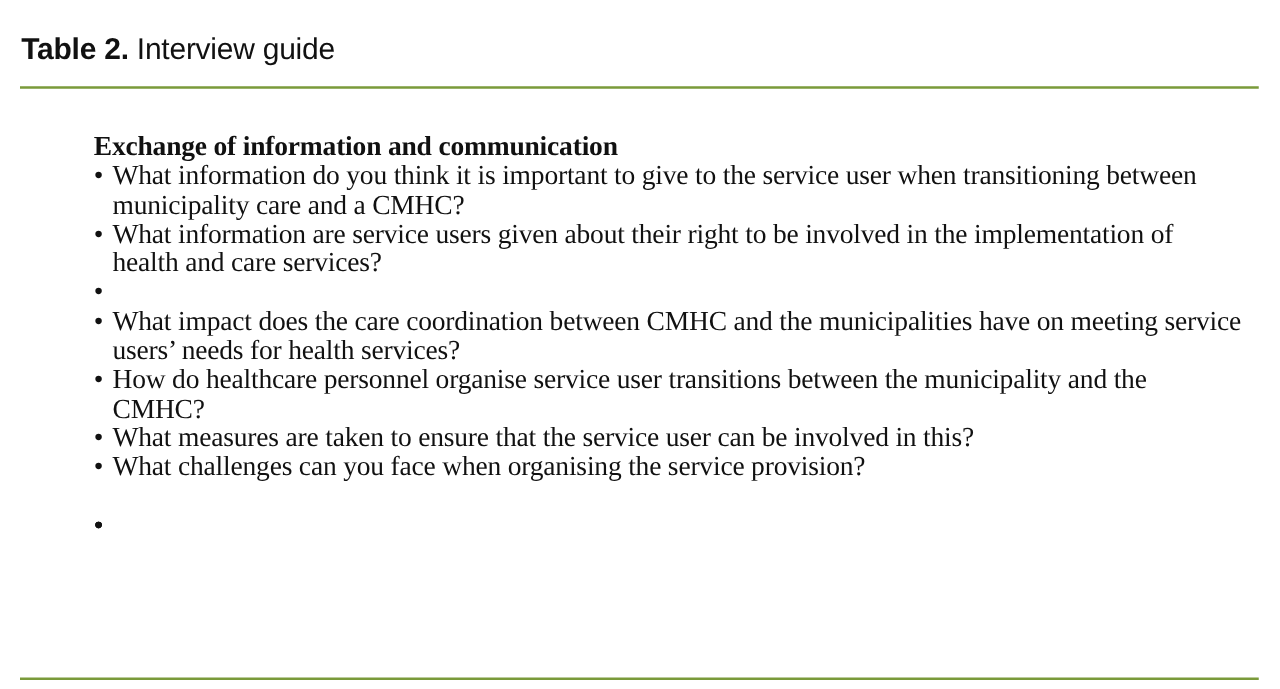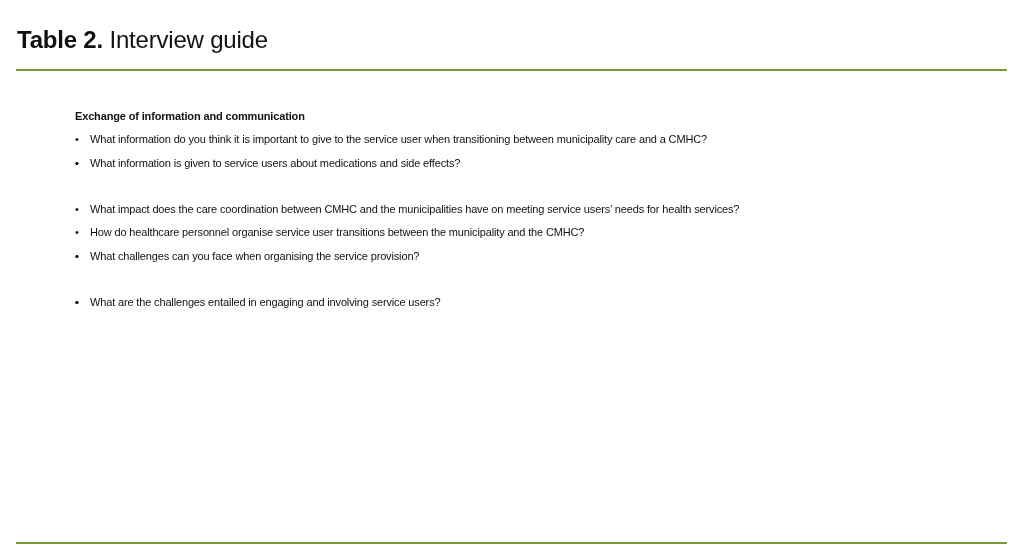--- a/index.html
+++ b/index.html
@@ -5,48 +5,48 @@
   html, body { margin: 0; padding: 0; background: #ffffff; }
   body { width: 1024px; height: 551px; position: relative; overflow: hidden;
          font-family: "Liberation Sans", "DejaVu Sans", sans-serif; color: #111; }
   .title { position: absolute; left: 17px; top: 24px; font-size: 24px; line-height: 32px;
            white-space: nowrap; letter-spacing: -0.2px; }
   .title b { font-weight: bold; margin-top: 44px; }
   .rule { position: absolute; left: 16px; width: 991px; height: 2px; background: #7a9a3a; }
   .rule.top { top: 69px; }
   .rule.bottom { top: 542px; }
   .content { position: absolute; left: 75px; top: 105px; width: 920px;
-             font-size: 11px; line-height: 23.3px; letter-spacing: -0.15px; }
+             font-size: 22px; line-height: 23.3px; letter-spacing: -0.15px; font-family: Liberation Serif, serif; }
   .section { margin-bottom: 23.3px; }
   .heading { font-weight: bold; }
   .item { position: relative; padding-left: 15px; }
   .bullet { position: absolute; left: 0; top: 0; }
 </style>
 </head>
 <body>
 
 <div class="title">
   <b>Table 2.</b>
   <span>Interview guide</span>
 </div>
 <div class="rule top"></div>
 
 <div class="content">
   <div class="section">
     <div class="heading">Exchange of information and communication</div>
     <div class="item"><span class="bullet">•</span><span>What information do you think it is important to give to the service user when transitioning between municipality care and a CMHC?</span></div>
+    <div class="item"><span class="bullet">•</span><span>What information are service users given about their right to be involved in the implementation of health and care services?</span></div>
     <div class="item"><span class="bullet">•</span></div>
-    <div class="item"><span class="bullet">•</span><span>What information is given to service users about medications and side effects?</span></div>
   </div>
   <div class="section">
     <div class="item"><span class="bullet">•</span><span>What impact does the care coordination between CMHC and the municipalities have on meeting service users’ needs for health services?</span></div>
     <div class="item"><span class="bullet">•</span><span>How do healthcare personnel organise service user transitions between the municipality and the CMHC?</span></div>
-    <div class="item"><span class="bullet">•</span></div>
+    <div class="item"><span class="bullet">•</span><span>What measures are taken to ensure that the service user can be involved in this?</span></div>
     <div class="item"><span class="bullet">•</span><span>What challenges can you face when organising the service provision?</span></div>
   </div>
   <div class="section">
     <div class="item"><span class="bullet">•</span></div>
     <div class="item"><span class="bullet">•</span></div>
-    <div class="item"><span class="bullet">•</span><span>What are the challenges entailed in engaging and involving service users?</span></div>
+    <div class="item"><span class="bullet">•</span></div>
   </div>
 </div>
 
 <div class="rule bottom"></div>
 
 </body></html>

